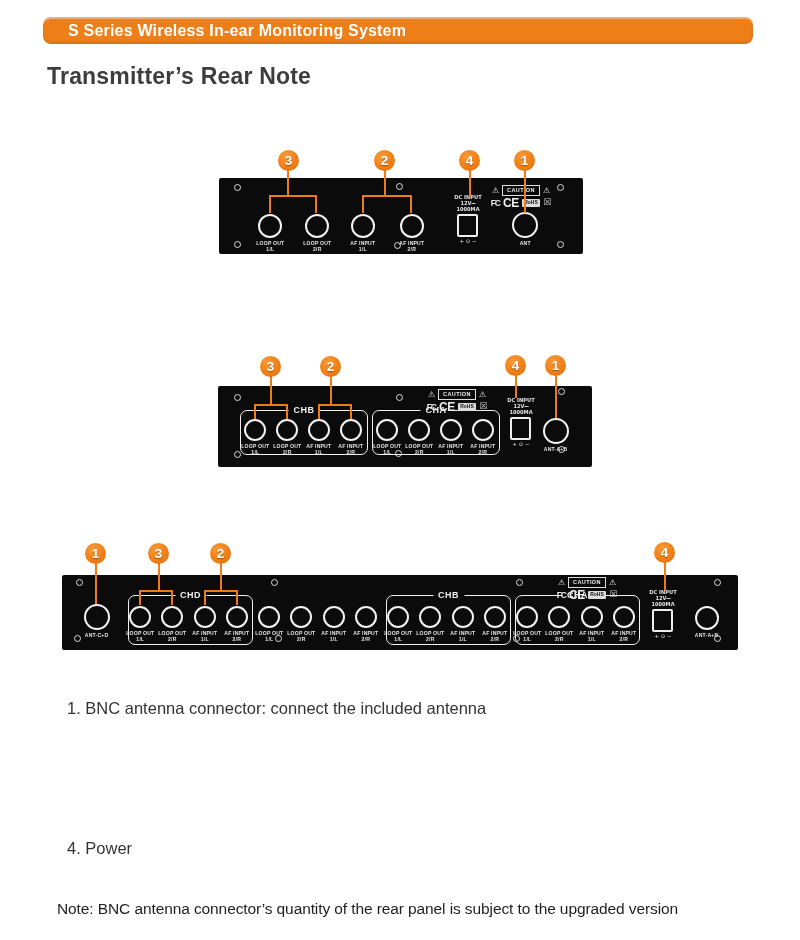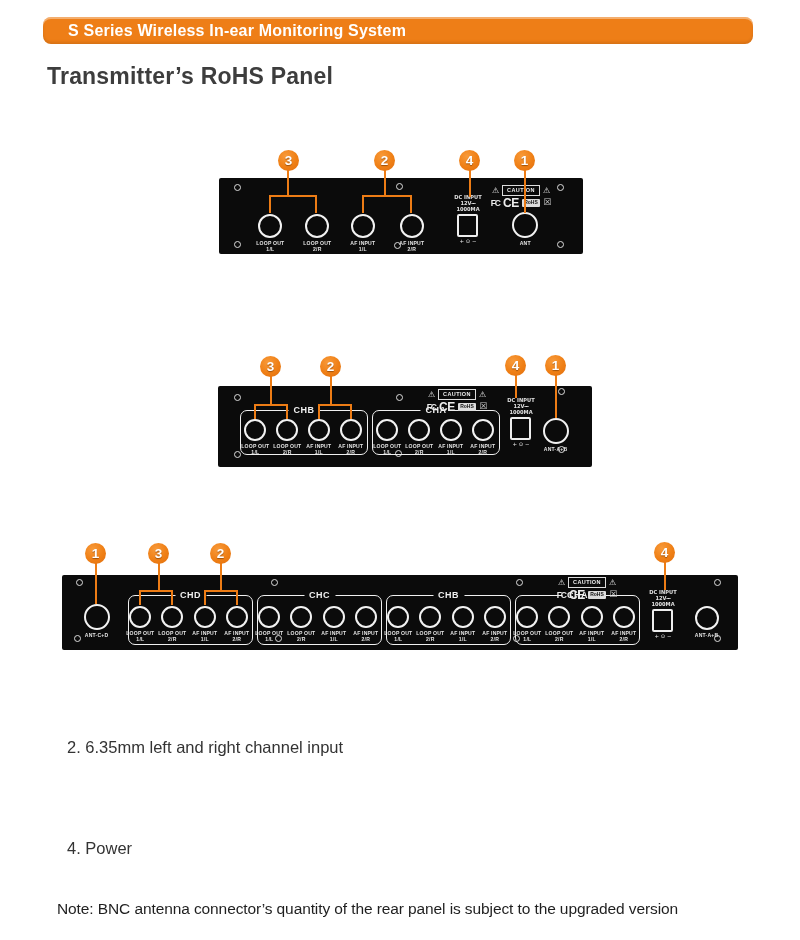--- a/index.html
+++ b/index.html
@@ -58,21 +58,21 @@
   .note{position:absolute;left:57px;top:900px;font-size:15.5px;color:#1f1f1f;letter-spacing:-.1px;}
 </style>
 </head>
 <body>
 
 <div class="page">
 
   <div class="banner">
     <span>S Series Wireless In-ear Monitoring System</span>
   </div>
-  <div class="title">Transmitter’s RoHS Panel</div>
+  <div class="title">Transmitter’s Rear Note</div>
 
   <div class="callout" style="left:278px;top:150px">
       <span>3</span>
     </div>
   <div class="callout" style="left:374px;top:150px">
       <span>2</span>
     </div>
   <div class="callout" style="left:459px;top:150px">
       <span>4</span>
     </div>
@@ -311,23 +311,20 @@
     <div class="conn" style="left:7px;top:29px">
       <div class="jack j26"></div>
       <div class="clabel">
         <div>ANT-C+D</div>
       </div>
     </div>
 
     <div class="groupbox" style="left:66px;top:20px;width:125px;height:50px">
       <div class="grouplabel">CHD</div>
     </div>
-    <div class="groupbox" style="left:195px;top:20px;width:125px;height:50px">
-      <div class="grouplabel">CHC</div>
-    </div>
     <div class="groupbox" style="left:324px;top:20px;width:125px;height:50px">
       <div class="grouplabel">CHB</div>
     </div>
     <div class="groupbox" style="left:453px;top:20px;width:125px;height:50px">
       <div class="grouplabel">CHA</div>
     </div>
 
     <div class="conn" style="left:50px;top:31px">
       <div class="jack j22"></div>
       <div class="clabel">
@@ -469,18 +466,18 @@
     </div>
 
     <div class="conn" style="left:617px;top:31px">
       <div class="jack j24"></div>
       <div class="clabel">
         <div>ANT-A+B</div>
       </div>
     </div>
   </div>
 
-  <div class="legend-item" style="top:738px">2. 6.35mm left and right channel input</div>
+  <div class="legend-item" style="top:699px">1. BNC antenna connector: connect the included antenna</div>
   <div class="legend-item" style="top:839px">4. Power</div>
 
   <div class="note">Note: BNC antenna connector’s quantity of the rear panel is subject to the upgraded version</div>
 
 </div>
 
 </body></html>

